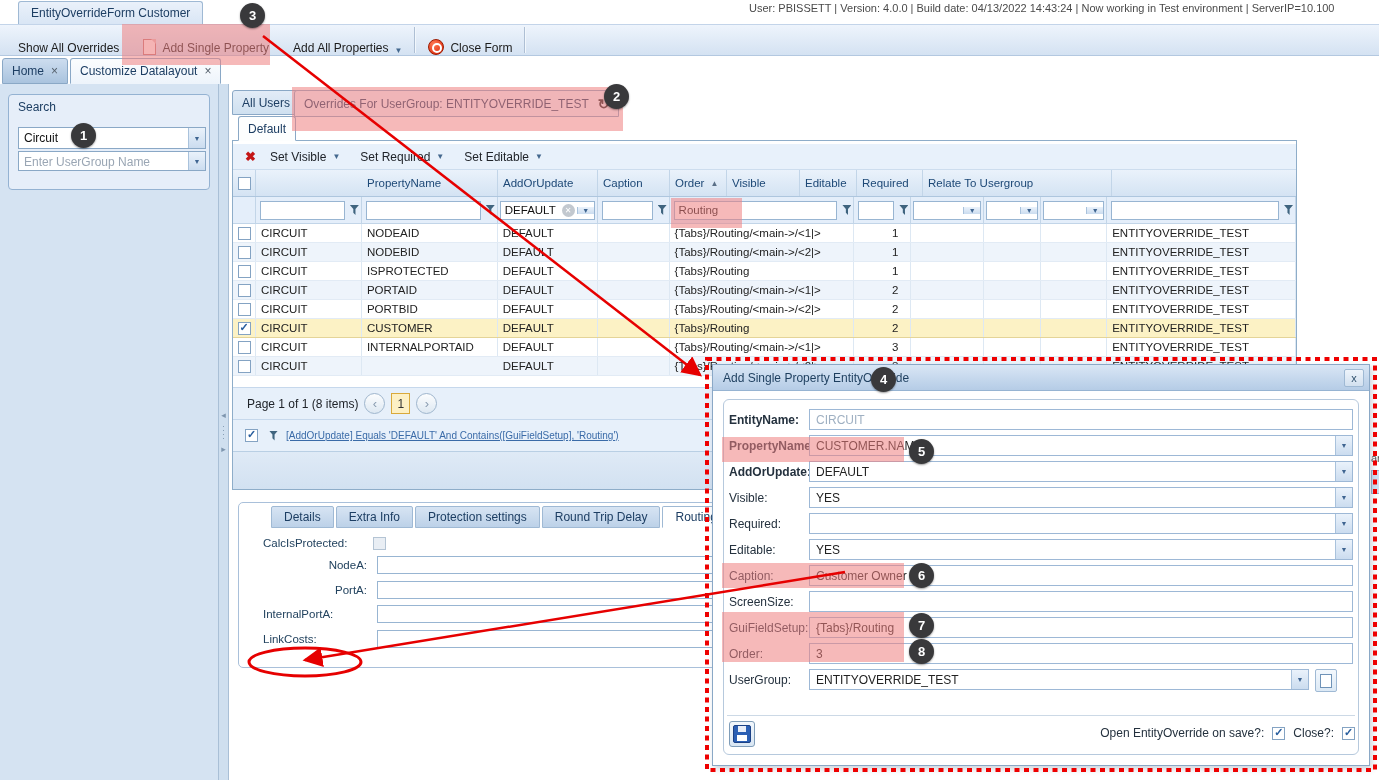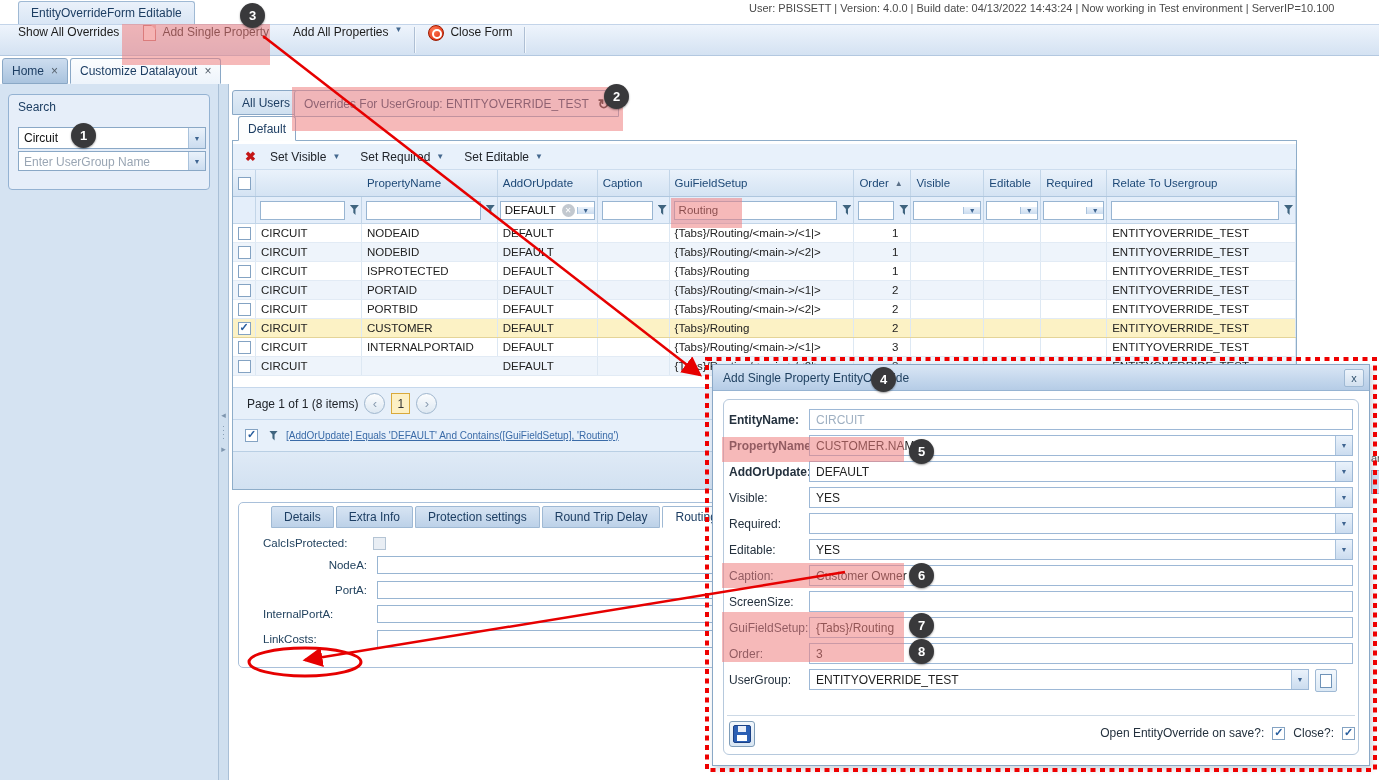--- a/index.html
+++ b/index.html
@@ -7,21 +7,21 @@
        font-family:"Liberation Sans",sans-serif;font-size:12px;color:#222;}
   .abs{position:absolute;box-sizing:border-box;}
   
   #topbar{left:0;top:0;width:1379px;height:24px;background:#fff;}
   #formtab{left:18px;top:1px;height:23px;padding:4px 12px 0;background:linear-gradient(#eaf1fa,#d9e6f5);
            border:1px solid #9fb9d4;border-bottom:none;border-radius:3px 3px 0 0;color:#1d3e63;font-size:12px;}
   #userinfo{right:0;top:2px;width:630px;color:#4a4a4a;font-size:11px;white-space:nowrap;overflow:hidden;text-align:left;}
   
   #toolbar{left:0;top:24px;width:1379px;height:32px;background:linear-gradient(#eef4fc,#d4e2f2);
            border-top:1px solid #c3d4e9;border-bottom:1px solid #b3c8e0;display:flex;align-items:stretch;padding-left:6px;}
-  .tbtn{display:flex;align-items:flex-start;gap:6px;padding:0 12px;color:#1c1c1c;font-size:12px;cursor:default;}
+  .tbtn{display:flex;align-items:flex-end;gap:6px;padding:0 12px;color:#1c1c1c;font-size:12px;cursor:default;}
   .tsep{width:1px;background:#aebfd4;border-right:1px solid #f2f7fc;margin:2px 0;}
   .doc-ic{width:11px;height:14px;background:#fdf3f3;border:1px solid #c47878;position:relative;}
   .doc-ic::after{content:"";position:absolute;right:-1px;top:-1px;border-style:solid;border-width:0 5px 5px 0;
                  border-color:transparent #e7baba transparent transparent;}
   .pwr-ic{width:14px;height:14px;border-radius:50%;background:radial-gradient(circle at 35% 30%,#ff7a55,#d81e00);
           border:1px solid #9c1a00;position:relative;}
   .pwr-ic::after{content:"";position:absolute;left:3px;top:3px;width:6px;height:6px;border:2px solid #fff;border-radius:50%;}
   .ddt{color:#44688e;font-size:8px;}
   
   #tabstrip{left:0;top:56px;width:1379px;height:28px;background:#fff;}
@@ -127,21 +127,21 @@
   .hl{position:absolute;background:rgba(238,128,128,0.55);}
   .badge{position:absolute;width:25px;height:25px;border-radius:50%;background:#39393b;color:#fff;font-weight:bold;
          font-size:13px;display:flex;align-items:center;justify-content:center;box-shadow:0 1px 2px rgba(0,0,0,.4);}
   #edgefrag{left:1371px;top:452px;width:8px;height:46px;overflow:hidden;color:#555;font-size:11px;z-index:20;}
   #edgefrag .box{width:7px;height:22px;background:#cfe0f2;border:1px solid #9ab4d0;margin-top:6px;}
 </style>
 </head>
 <body>
 
 <div class="abs" id="topbar">
-  <div class="abs" id="formtab">EntityOverrideForm Editable</div>
+  <div class="abs" id="formtab">EntityOverrideForm Customer</div>
   <div class="abs" id="userinfo">User: PBISSETT | Version: 4.0.0 | Build date: 04/13/2022 14:43:24 | Now working in Test environment | ServerIP=10.100</div>
 </div>
 
 <div class="abs" id="toolbar">
   <div class="tbtn">
     <span>Show All Overrides</span>
   </div>
   <div class="tbtn">
     <span class="doc-ic"></span>
     <span>Add Single Property</span>
@@ -217,21 +217,20 @@
       </span>
   </div>
   <div class="abs" id="ghead">
       <div class="gcell hcell" style="width: 23px;">
         <span class="cb"></span>
       </div>
       <div class="gcell hcell" style="width: 106px; margin-top: 32px;">EntityName</div>
       <div class="gcell hcell" style="width: 136px;">PropertyName</div>
       <div class="gcell hcell" style="width: 100px;">AddOrUpdate</div>
       <div class="gcell hcell" style="width: 72px;">Caption</div>
-      <div class="gcell hcell" style="width: 185px;">GuiFieldSetup</div>
       <div class="gcell hcell" style="width: 57px;">Order<span class="sort">▲</span></div>
       <div class="gcell hcell" style="width: 73px;">Visible</div>
       <div class="gcell hcell" style="width: 57px;">Editable</div>
       <div class="gcell hcell" style="width: 66px;">Required</div>
       <div class="gcell hcell" style="width: 189px;">Relate To Usergroup</div>
     </div>
   <div class="abs" id="gfilter">
       <div class="gcell" style="width: 23px; padding: 0px 2px;"></div>
       <div class="gcell" style="width: 106px; padding: 0px 2px;">
         <div class="fin"></div>

